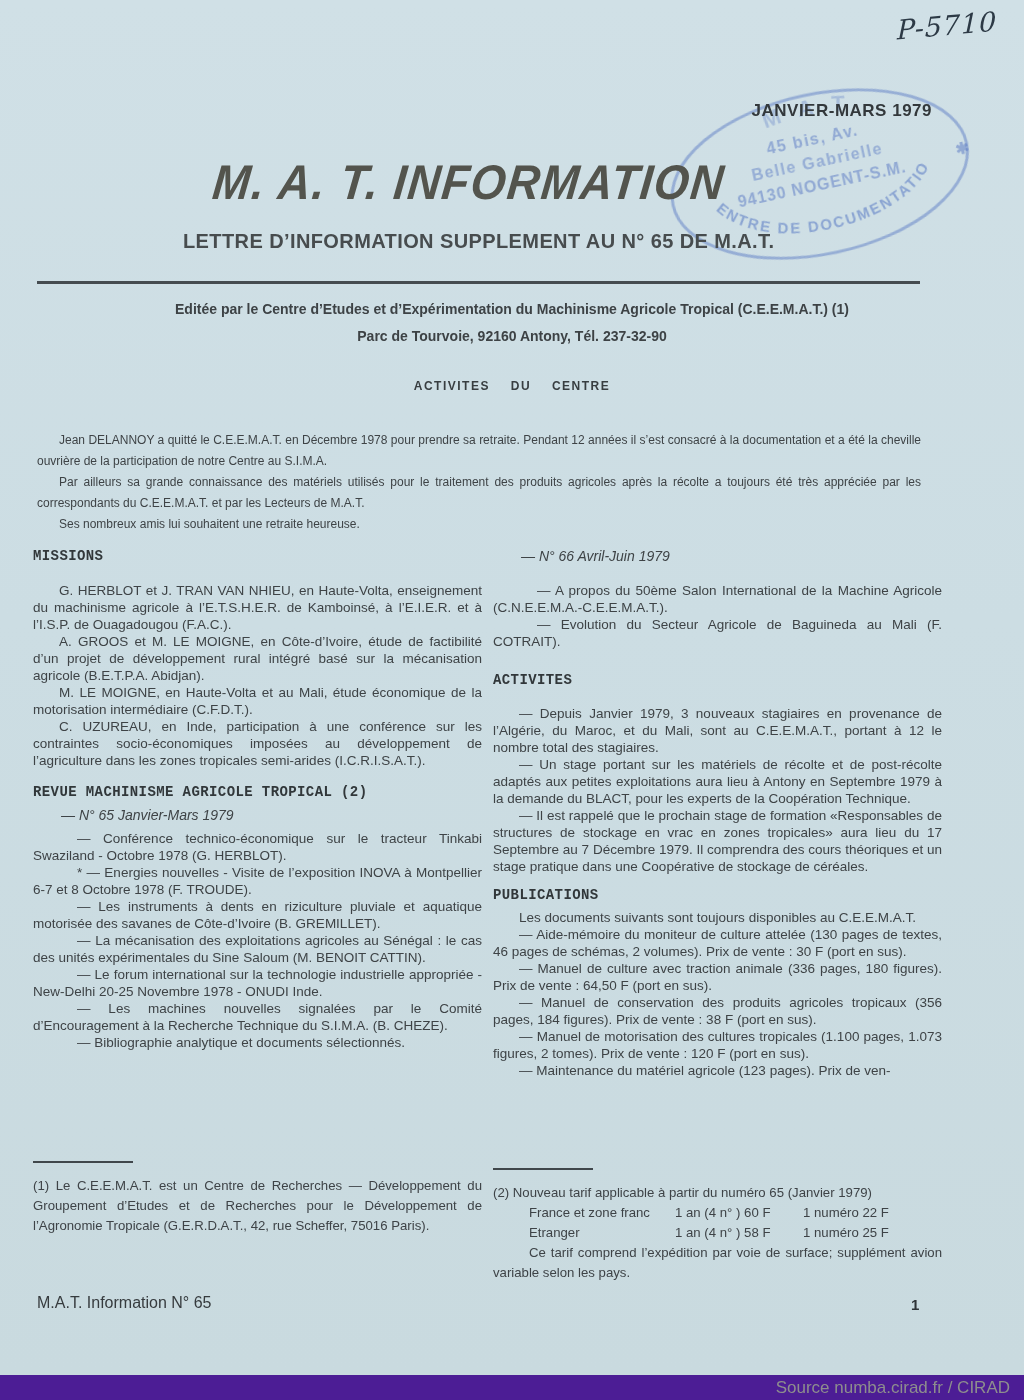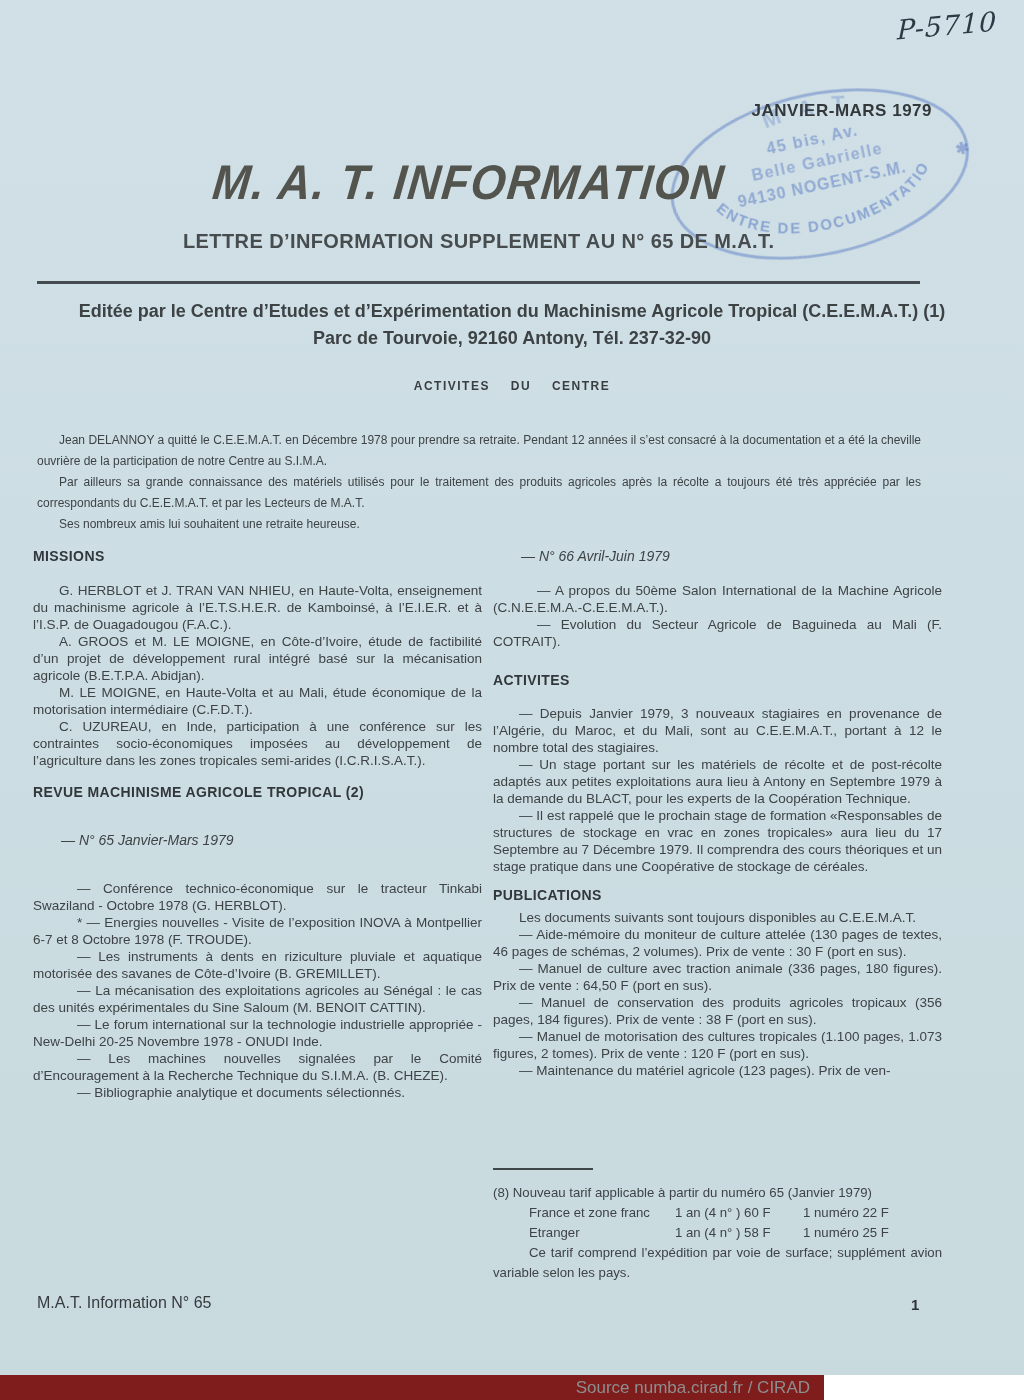--- a/index.html
+++ b/index.html
@@ -30,61 +30,61 @@
   .masthead {
     position:absolute; left:216px; top:155px; white-space:nowrap;
     font-size:45px; font-weight:bold; font-style:italic; letter-spacing:1.5px;
     color:#53544d; transform:skewX(-6deg) scaleY(1.08); transform-origin:left top;
   }
   .subtitle {
     position:absolute; left:183px; top:230px; white-space:nowrap;
     font-size:20px; font-weight:bold; letter-spacing:.4px; color:#474c4e;
   }
   .rule { position:absolute; left:37px; top:281px; width:883px; height:3px; background:#454c50; }
-  .pub-line { position:absolute; left:0; width:1024px; text-align:center; font-weight:bold; font-size:18px; color:#3d4245; }
+  .pub-line { position:absolute; left:0; width:1024px; text-align:center; font-weight:bold; font-size:14px; color:#3d4245; }
   .pub1 { top:301px; }
   .pub2 { top:328px; }
   .section-title {
     position:absolute; left:0; top:379px; width:1024px; text-align:center;
     font-size:12px; font-weight:bold; letter-spacing:1.5px; word-spacing:16px; color:#383e41;
   }
   
   .intro { position:absolute; left:37px; top:430px; width:884px; font-size:12px; line-height:21px; color:#3e4346; }
   .intro p { margin:0; text-align:justify; text-indent:22px; }
   
   .col { position:absolute; top:548px; width:449px; font-size:13.5px; line-height:17px; color:#3e4346; }
   .col-left { left:33px; }
   .col-right { left:493px; }
-  .col h3 { font-size:14px; font-weight:bold; letter-spacing:.4px; color:#31373a; margin:0 0 17px 0; line-height:17px; }
+  .col h3 { font-size:14px; font-weight:bold; letter-spacing:.4px; color:#31373a; margin:0 0 17px 0; line-height:17px;font-family:Liberation Mono, monospace; }
   .col p { margin:0; text-align:justify; }
   .indent26 { text-indent:26px; }
   .indent44 { text-indent:44px; }
   .revue-h { margin:15px 0 0 0 !important; }
-  .issue-line { font-style:italic; font-size:14px; padding-left:28px; margin:31px 0 !important; text-align:right; }
+  .issue-line { font-style:italic; font-size:14px; padding-left:28px; margin:6px 0 !important; text-align:right; }
   .issue-line-r { font-style:italic; font-size:14px; padding-left:28px; margin:0 0 17px 0 !important; text-align:center; }
   .formation-h { margin:22px 0 16px 0 !important; }
   .publications-h { margin:12px 0 5px 0 !important; }
   
   .fn { position:absolute; width:449px; font-size:13.2px; line-height:20px; color:#3e4347; }
   .fn-left { left:33px; top:1161px; }
   .fn-right { left:493px; top:1168px; }
   .fn-rule { width:100px; height:2px; background:#40474b; margin-bottom:13px; }
   .fn p { margin:0; text-align:justify; }
   .tariff { padding-left:36px; }
   .tariff-row { display:flex; }
   .t-zone { width:146px; }
   .t-year { width:128px; }
   .t-single { flex:1; }
   .fn-tail { text-indent:36px; }
   
   .footer-left { position:absolute; left:37px; top:1294px; font-size:16px; color:#363b3e; }
   .footer-page { position:absolute; left:911px; top:1296px; font-size:15px; font-weight:bold; color:#2f3438; }
   
   .source-strip {
-    position:absolute; left:0; top:1375px; width:824px; height:25px; background:#7f1d1d;
+    position:absolute; left:0; top:1375px; width:1024px; height:25px; background:#4c1d95;
     display:flex; justify-content:flex-end; align-items:center; padding-right:14px; box-sizing:border-box;
   }
   .source-strip span { font-size:17px; color:#8e8e8e; }
 </style>
 </head>
 <body>
 
 <div class="canvas">
   <div class="paper">
 
@@ -150,24 +150,28 @@
       <p class="indent26">— Il est rappelé que le prochain stage de formation «Responsables de structures de stockage en vrac en zones tropicales» aura lieu du 17 Septembre au 7 Décembre 1979. Il comprendra des cours théoriques et un stage pratique dans une Coopérative de stockage de céréales.</p>
       <h3 class="publications-h">PUBLICATIONS</h3>
       <p class="indent26">Les documents suivants sont toujours disponibles au C.E.E.M.A.T.</p>
       <p class="indent26">— Aide-mémoire du moniteur de culture attelée (130 pages de textes, 46 pages de schémas, 2 volumes). Prix de vente : 30 F (port en sus).</p>
       <p class="indent26">— Manuel de culture avec traction animale (336 pages, 180 figures). Prix de vente : 64,50 F (port en sus).</p>
       <p class="indent26">— Manuel de conservation des produits agricoles tropicaux (356 pages, 184 figures). Prix de vente : 38 F (port en sus).</p>
       <p class="indent26">— Manuel de motorisation des cultures tropicales (1.100 pages, 1.073 figures, 2 tomes). Prix de vente : 120 F (port en sus).</p>
       <p class="indent26">— Maintenance du matériel agricole (123 pages). Prix de ven-</p>
     </div>
 
+    <div class="fn fn-left">
+      <div class="fn-rule"></div>
+      <p>(1) Le C.E.E.M.A.T. est un Centre de Recherches — Développement du Groupement d’Etudes et de Recherches pour le Développement de l’Agronomie Tropicale (G.E.R.D.A.T., 42, rue Scheffer, 75016 Paris).</p>
+    </div>
 
     <div class="fn fn-right">
       <div class="fn-rule"></div>
-      <p>(8) Nouveau tarif applicable à partir du numéro 65 (Janvier 1979)</p>
+      <p>(2) Nouveau tarif applicable à partir du numéro 65 (Janvier 1979)</p>
       <div class="tariff">
         <div class="tariff-row">
           <span class="t-zone">France et zone franc</span>
           <span class="t-year">1 an (4 n° ) 60 F</span>
           <span class="t-single">1 numéro 22 F</span>
         </div>
         <div class="tariff-row">
           <span class="t-zone">Etranger</span>
           <span class="t-year">1 an (4 n° ) 58 F</span>
           <span class="t-single">1 numéro 25 F</span>

